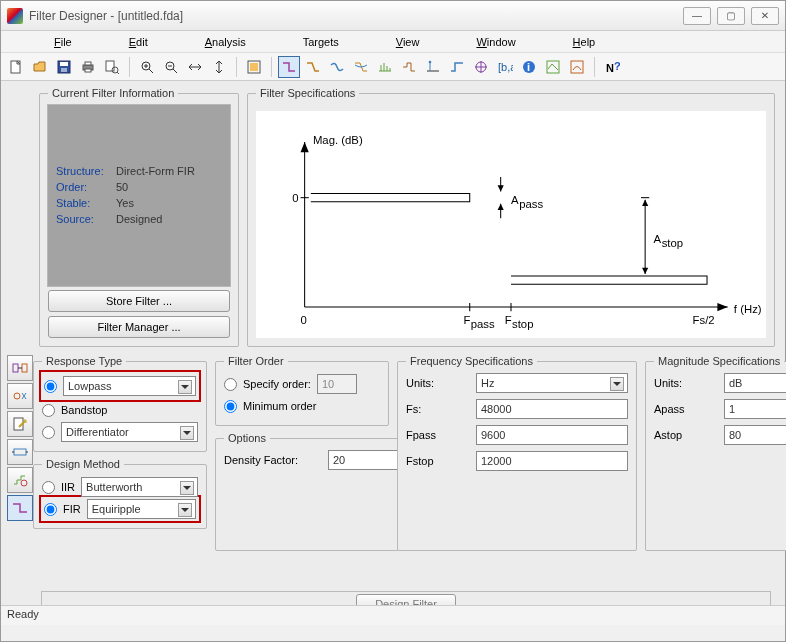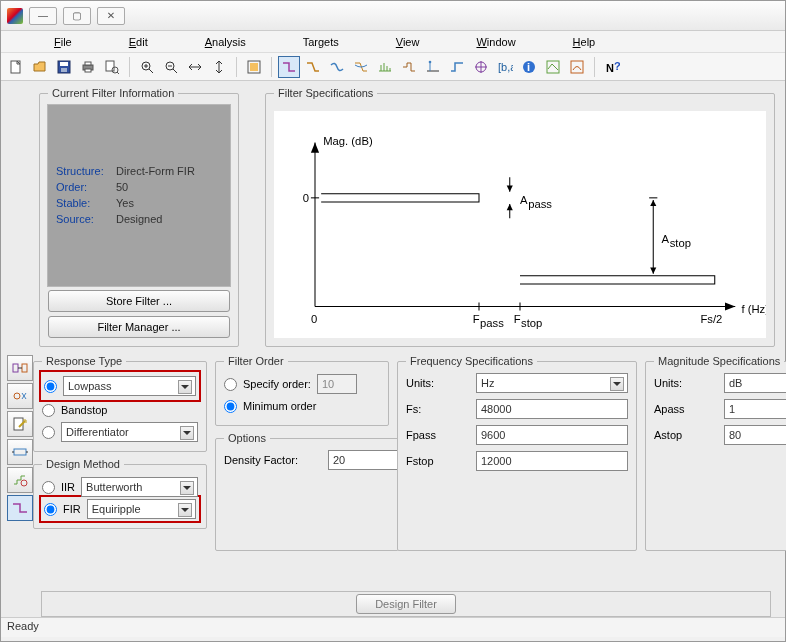--- a/index.html
+++ b/index.html
@@ -13,21 +13,21 @@
 .menubar { height: 22px; background: #f4f4f4; display: flex; align-items: center; padding: 0 6px; gap: 4px; border-bottom: 1px solid #ddd; }
 .menubar .mitem { padding: 2px 6px; cursor: pointer; margin-left: 41px; }
 .menubar .mitem u { text-decoration: underline; }
 .toolbar { height: 28px; background: #f6f6f6; border-bottom: 1px solid #ccc; display: flex; align-items: center; padding: 0 4px; gap: 2px; }
 .tbtn { width: 22px; height: 22px; display: flex; align-items: center; justify-content: center; cursor: pointer; border: 1px solid transparent; }
 .tbtn svg { width: 16px; height: 16px; }
 .tsep { width: 1px; height: 20px; background: #ccc; margin: 0 4px; }
 .body { position: absolute; top: 80px; left: 0; right: 0; bottom: 20px; background: #ececec; padding: 6px 10px 6px 6px; }
 fieldset { border: 1px solid #b8b8b8; border-radius: 2px; margin: 0; padding: 6px 8px 8px; background: #ececec; }
 legend { color: #333; padding: 0 4px; }
-.toprow { display: flex; gap: 26px; height: 260px; margin-left: 32px; }
+.toprow { display: flex; gap: 8px; height: 260px; margin-left: 32px; }
 .cfi { width: 200px; display: flex; flex-direction: column; }
 .cfi-body { flex: 1; background: #a3a3a3; border: 1px solid #b8b8b8; margin: -1px; padding: 60px 8px 8px; }
 .cfi-row { display: flex; margin-bottom: 4px; }
 .cfi-row .lbl { color: #1040a0; width: 60px; }
 .cfi-row .val { color: #333; }
 .cfi-btns button { width: 100%; height: 22px; background: linear-gradient(#fdfdfd,#e2e2e2); border: 1px solid #999; border-radius: 3px; cursor: pointer; margin-top: 4px; }
 .specs { flex: 1; position: relative; }
 .specs-canvas { position: absolute; inset: 12px 8px 8px 8px; background: #fff; }
 .bottomwrap { display: flex; margin-top: 8px; }
 .sidebar { width: 30px; display: flex; flex-direction: column; justify-content: flex-end; gap: 2px; padding-bottom: 30px; }
@@ -45,28 +45,29 @@
 .sel::after { content: ""; position: absolute; right: 3px; top: 3px; width: 12px; height: 12px; background: linear-gradient(#f4f4f4,#ddd); border: 1px solid #999; }
 .sel::before { content: ""; position: absolute; right: 6px; top: 8px; border: 4px solid transparent; border-top-color: #333; z-index: 1; }
 .txt { height: 20px; border: 1px solid #888; background: #fff; padding: 1px 4px; color: #333; }
 .txt[disabled] { background: #f0f0f0; color: #888; }
 .frow { display: flex; align-items: center; gap: 24px; margin-bottom: 6px; }
 .frow .flbl { width: 46px; }
 .frow .txt, .frow .sel { flex: 1; }
 .hl-red { outline: 2px solid #c00000; outline-offset: 1px; }
 .designbar { position: absolute; left: 40px; right: 14px; bottom: 4px; height: 26px; border: 1px solid #bbb; background: #ececec; display: flex; align-items: center; justify-content: center; }
 .designbar button { height: 20px; padding: 0 18px; background: linear-gradient(#fdfdfd,#e2e2e2); border: 1px solid #999; border-radius: 3px; color: #777; cursor: pointer; }
-.status { position: absolute; left: 0; right: 0; bottom: 4px; height: 20px; border-top: 1px solid #ccc; background: #f4f4f4; padding: 2px 6px; color: #333; }
+.status { position: absolute; left: 0; right: 0; bottom: 16px; height: 20px; border-top: 1px solid #ccc; background: #f4f4f4; padding: 2px 6px; color: #333; }
 </style>
 </head>
 <body>
 
 <div class="window">
   <div class="titlebar">
     <div class="app-icon"></div>
+    <div class="title">Filter Designer - [untitled.fda]</div>
     <div class="winbtns">
       <div class="winbtn">—</div>
       <div class="winbtn">▢</div>
       <div class="winbtn">✕</div>
     </div>
   </div>
 
   <div class="menubar">
     <div class="mitem"><u>F</u><span>ile</span></div>
     <div class="mitem"><u>E</u>dit</div>

